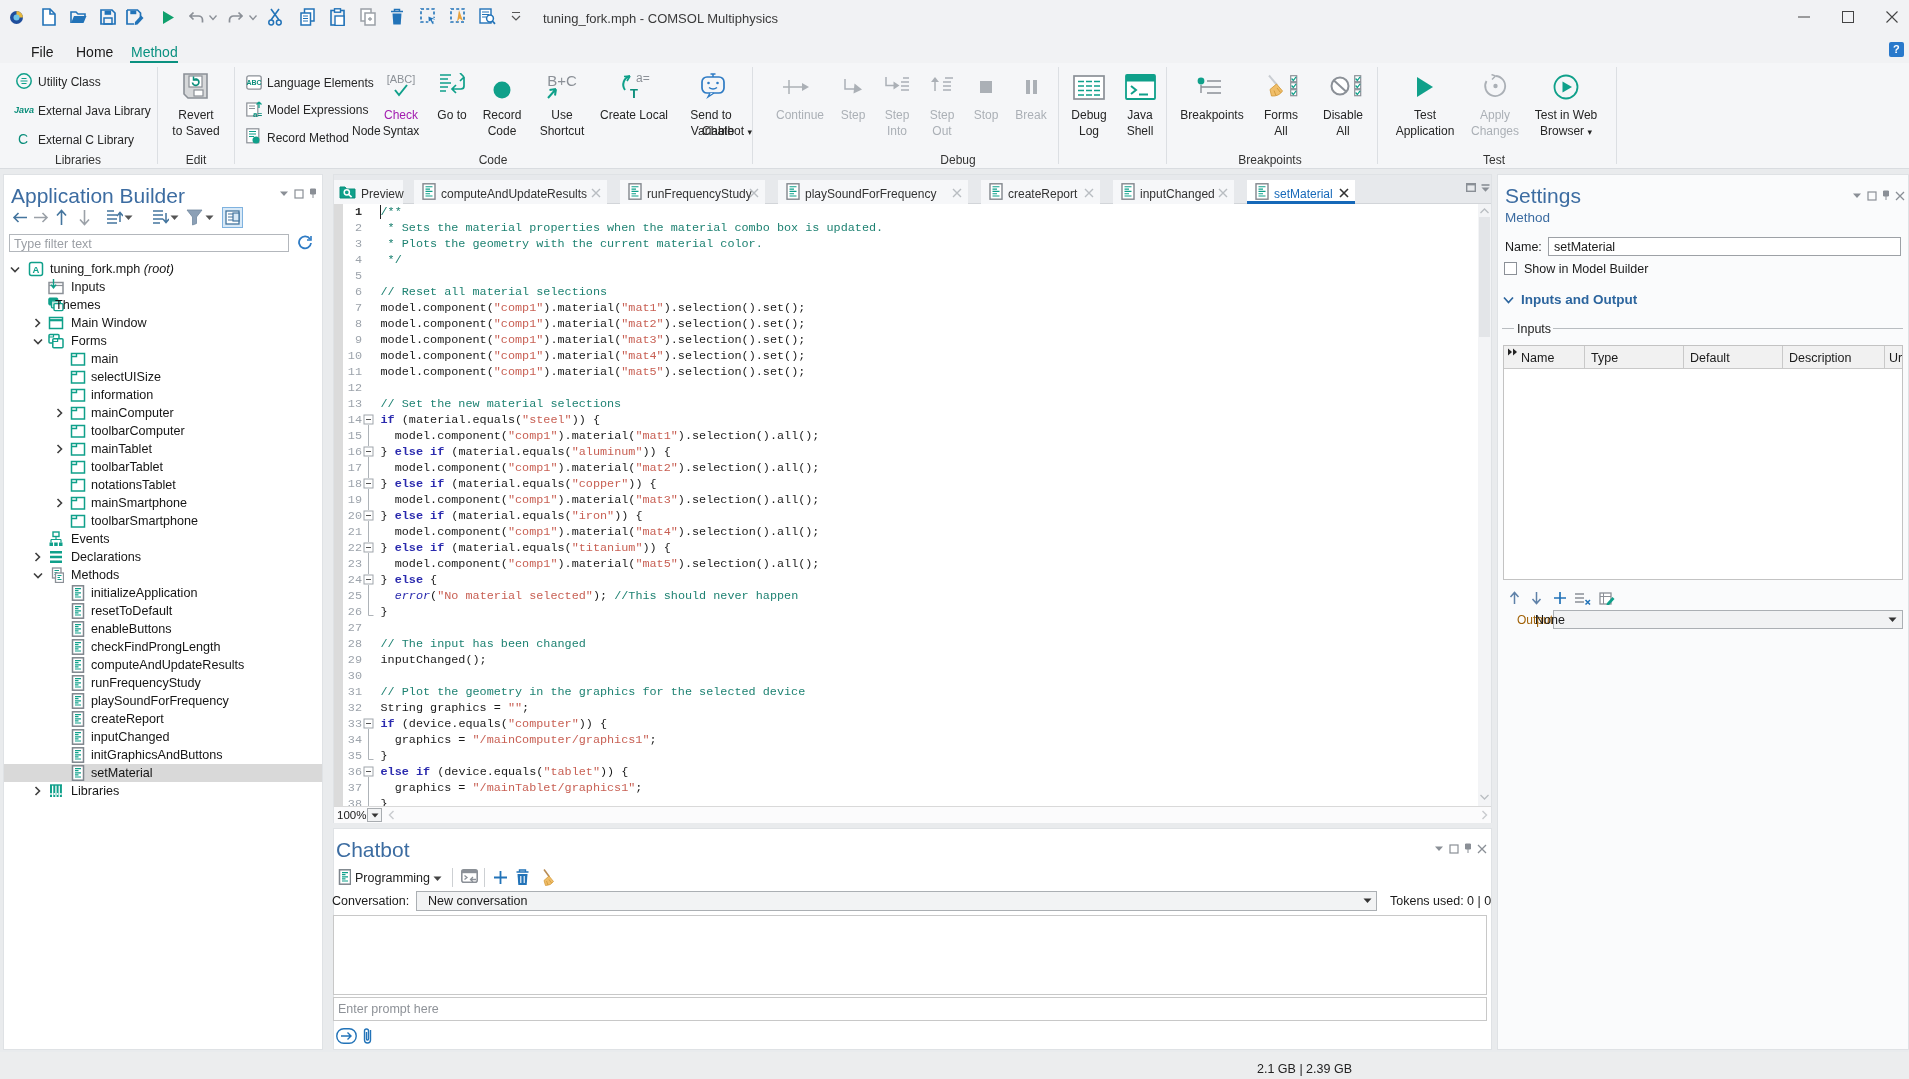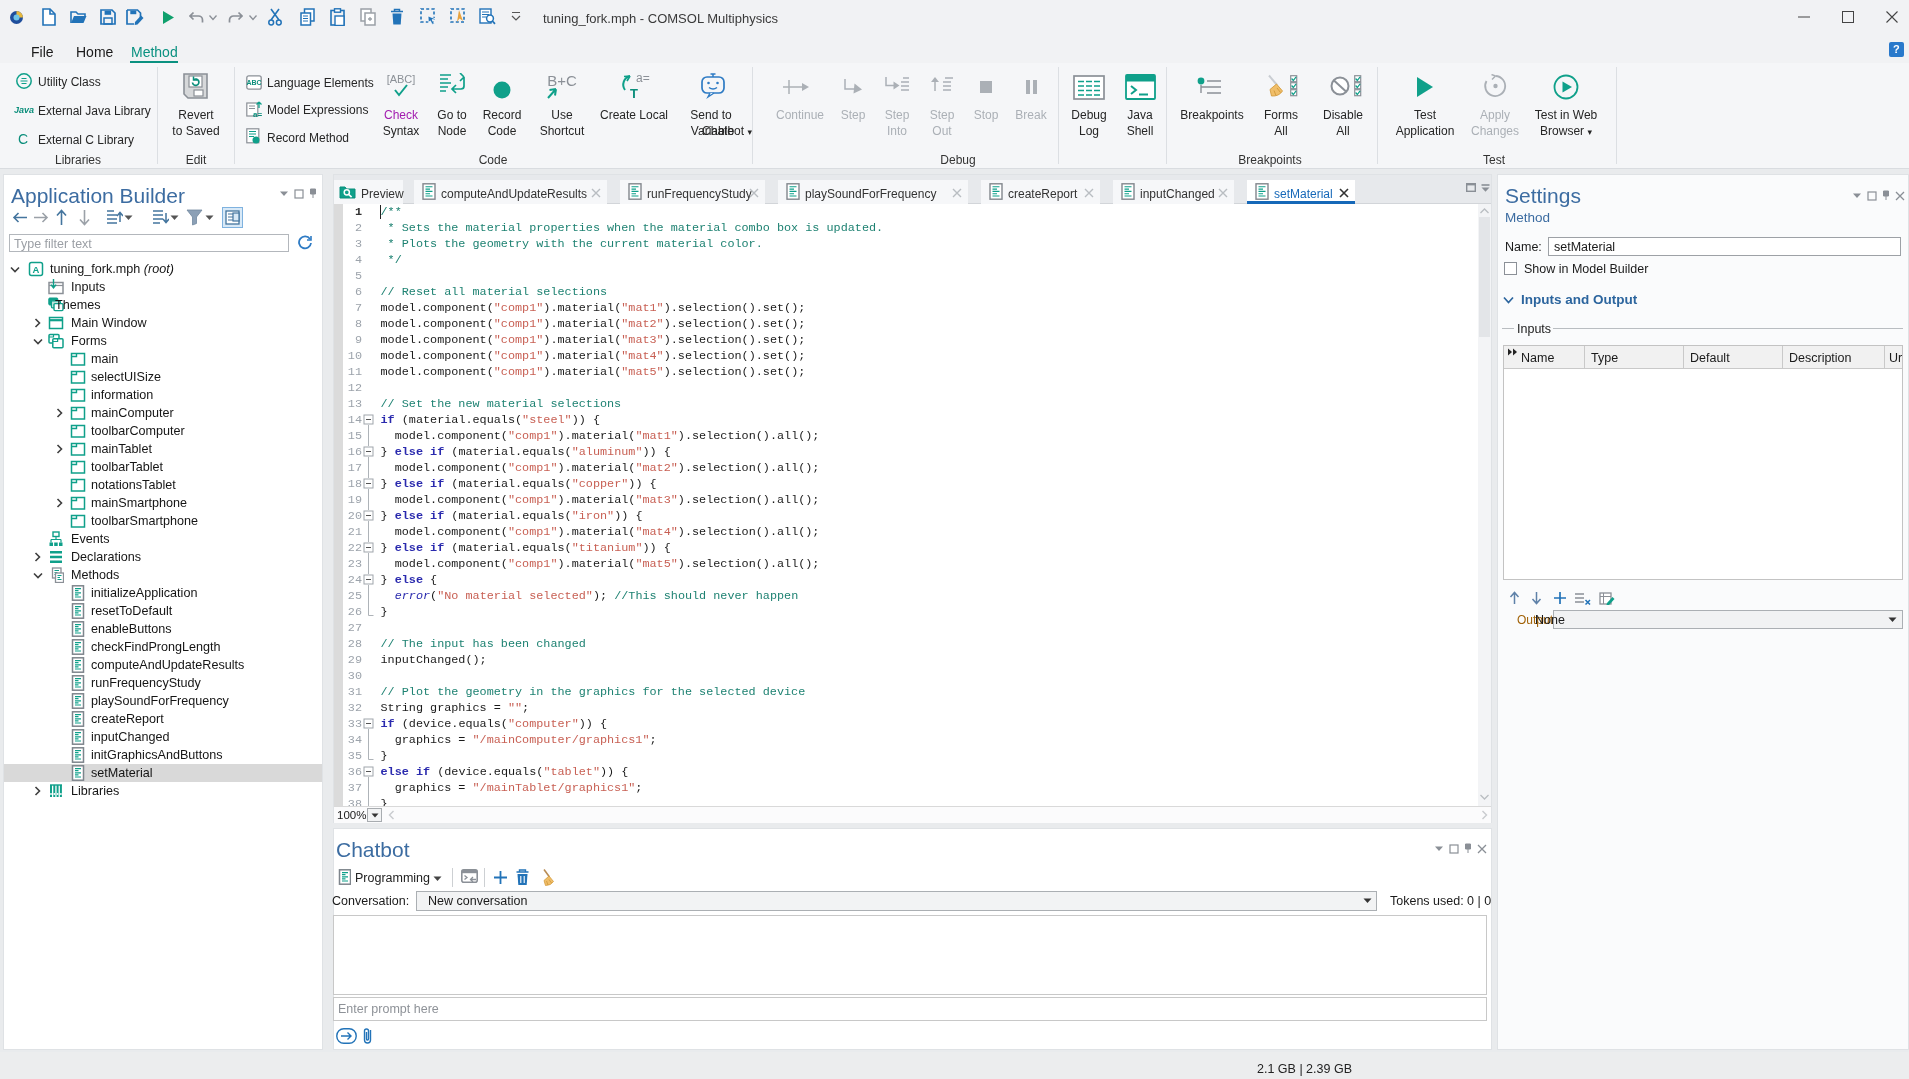--- a/index.html
+++ b/index.html
@@ -159,21 +159,21 @@
     <text x="14" y="10" font-size="11" fill="#8B9097" text-anchor="middle" font-family="Liberation Sans">[ABC]</text>
     <path d="M8 17 l4 5 l8 -10" fill="none" stroke="#0FA08A" stroke-width="2"></path>
   </svg>
 <div class="abs" style="left:301px;top:108px;width:200px;text-align:center;font-size:12px;color:#a21caf;white-space:nowrap;">Check</div>
 <div class="abs" style="left:301px;top:123.5px;width:200px;text-align:center;font-size:12px;color:#262626;white-space:nowrap;">Syntax</div>
 <svg class="abs" style="left:438px;top:73px" width="29" height="26" viewBox="0 0 29 26">
     <path d="M2 2 h11 M2 6 h8 M2 10 h11 M2 14 h8 M2 18 h6" stroke="#0FA08A" stroke-width="1.6"></path>
     <path d="M26 4 v9 a3 3 0 0 1 -3 3 h-8 m3 -4 l-4 4 l4 4 M26 4 l-4 -4 m4 4 l-4 4" fill="none" stroke="#0FA08A" stroke-width="1.7"></path>
   </svg>
 <div class="abs" style="left:352px;top:108px;width:200px;text-align:center;font-size:12px;color:#262626;white-space:nowrap;">Go to</div>
-<div class="abs" style="left:352px;top:123.5px;width:200px;text-align:center;font-size:12px;color:#262626;white-space:nowrap;">Node</div>
+<div class="abs" style="left:352px;top:123.5px;width:200px;font-size:12px;color:#262626;white-space:nowrap;">Node</div>
 <svg class="abs" style="left:493px;top:81px" width="18" height="18" viewBox="0 0 18 18">
     <circle cx="9" cy="9" r="8.5" fill="#0FA08A"></circle>
   </svg>
 <div class="abs" style="left:402px;top:108px;width:200px;text-align:center;font-size:12px;color:#262626;white-space:nowrap;">Record</div>
 <div class="abs" style="left:402px;top:123.5px;width:200px;text-align:center;font-size:12px;color:#262626;white-space:nowrap;">Code</div>
 <svg class="abs" style="left:546px;top:72px" width="32" height="28" viewBox="0 0 32 28">
     <text x="16" y="14" font-size="15" fill="#8B9097" text-anchor="middle" font-family="Liberation Sans">B+C</text>
     <path d="M2 26 L10 17 M10 17 l-6.5 1 M10 17 l-1 6.5" stroke="#0FA08A" stroke-width="2" fill="none"></path>
   </svg>
 <div class="abs" style="left:462px;top:108px;width:200px;text-align:center;font-size:12px;color:#262626;white-space:nowrap;">Use</div>

